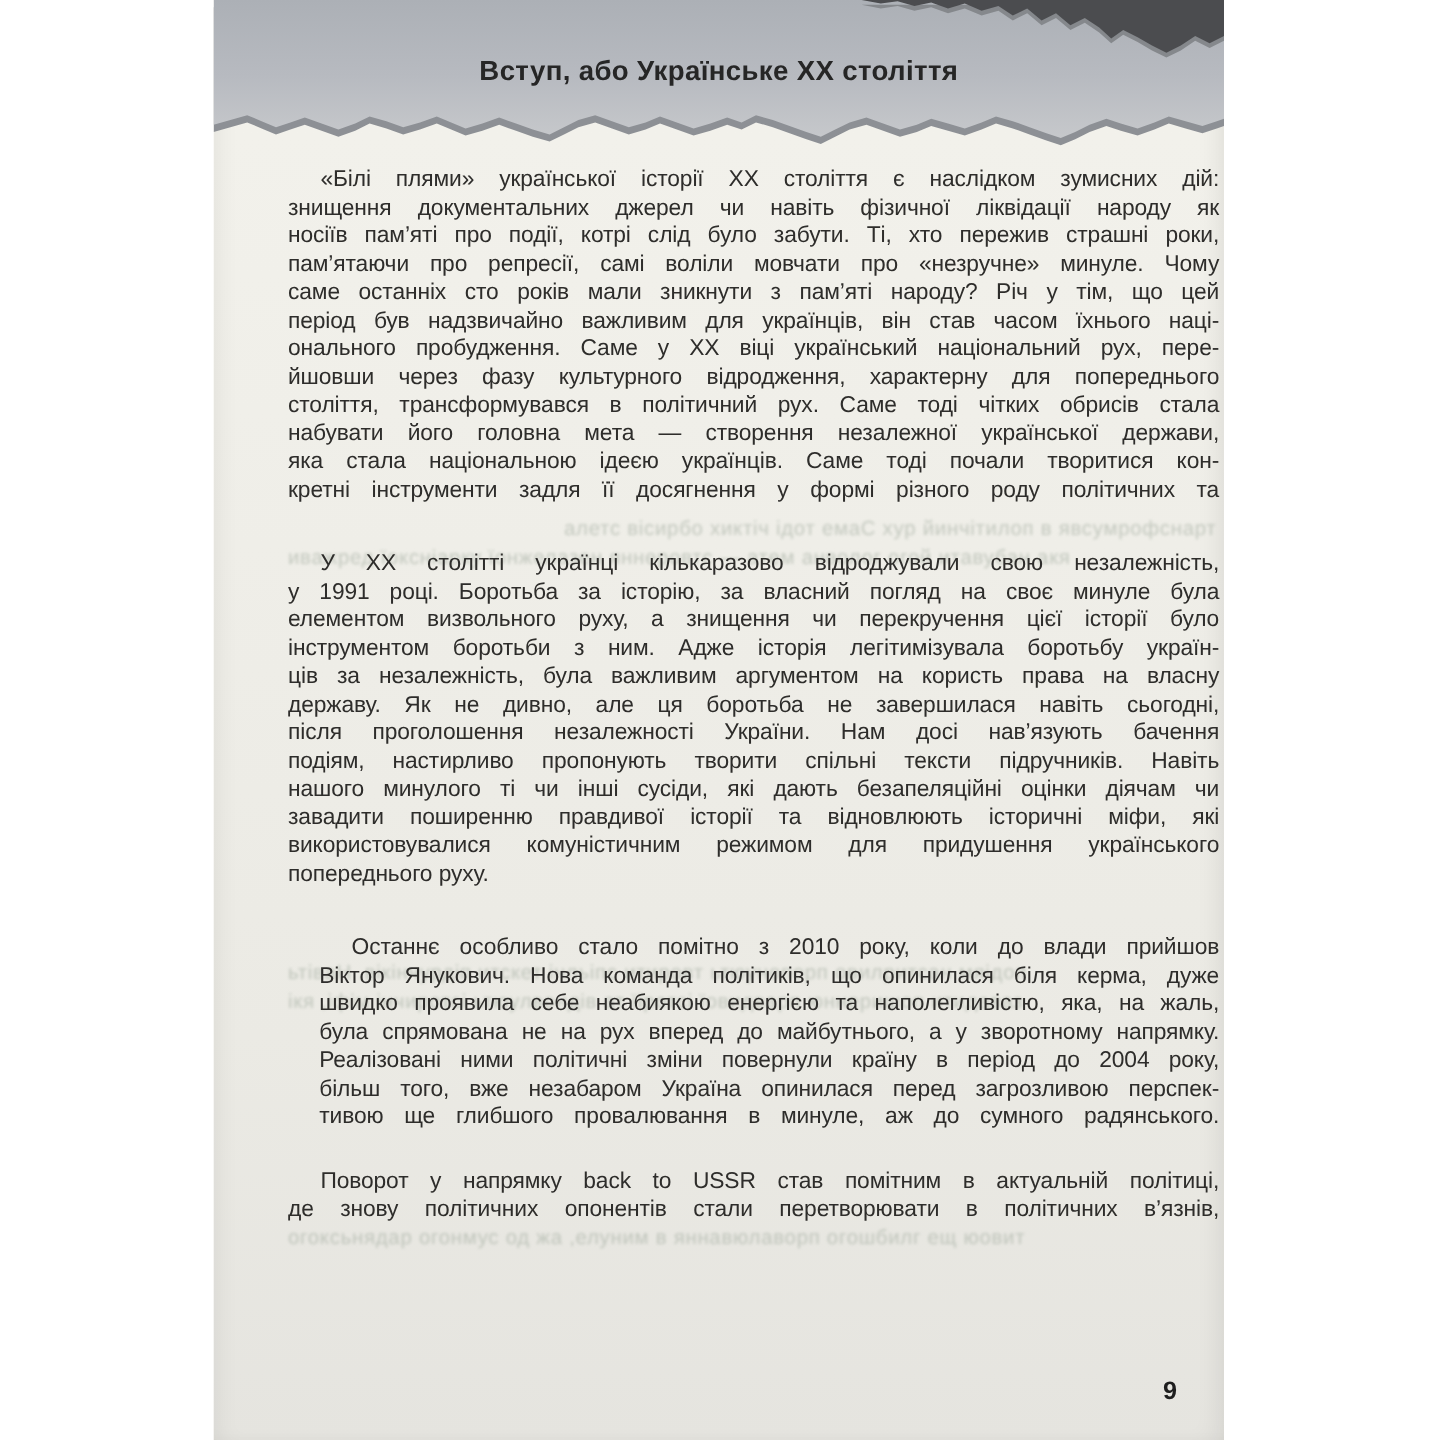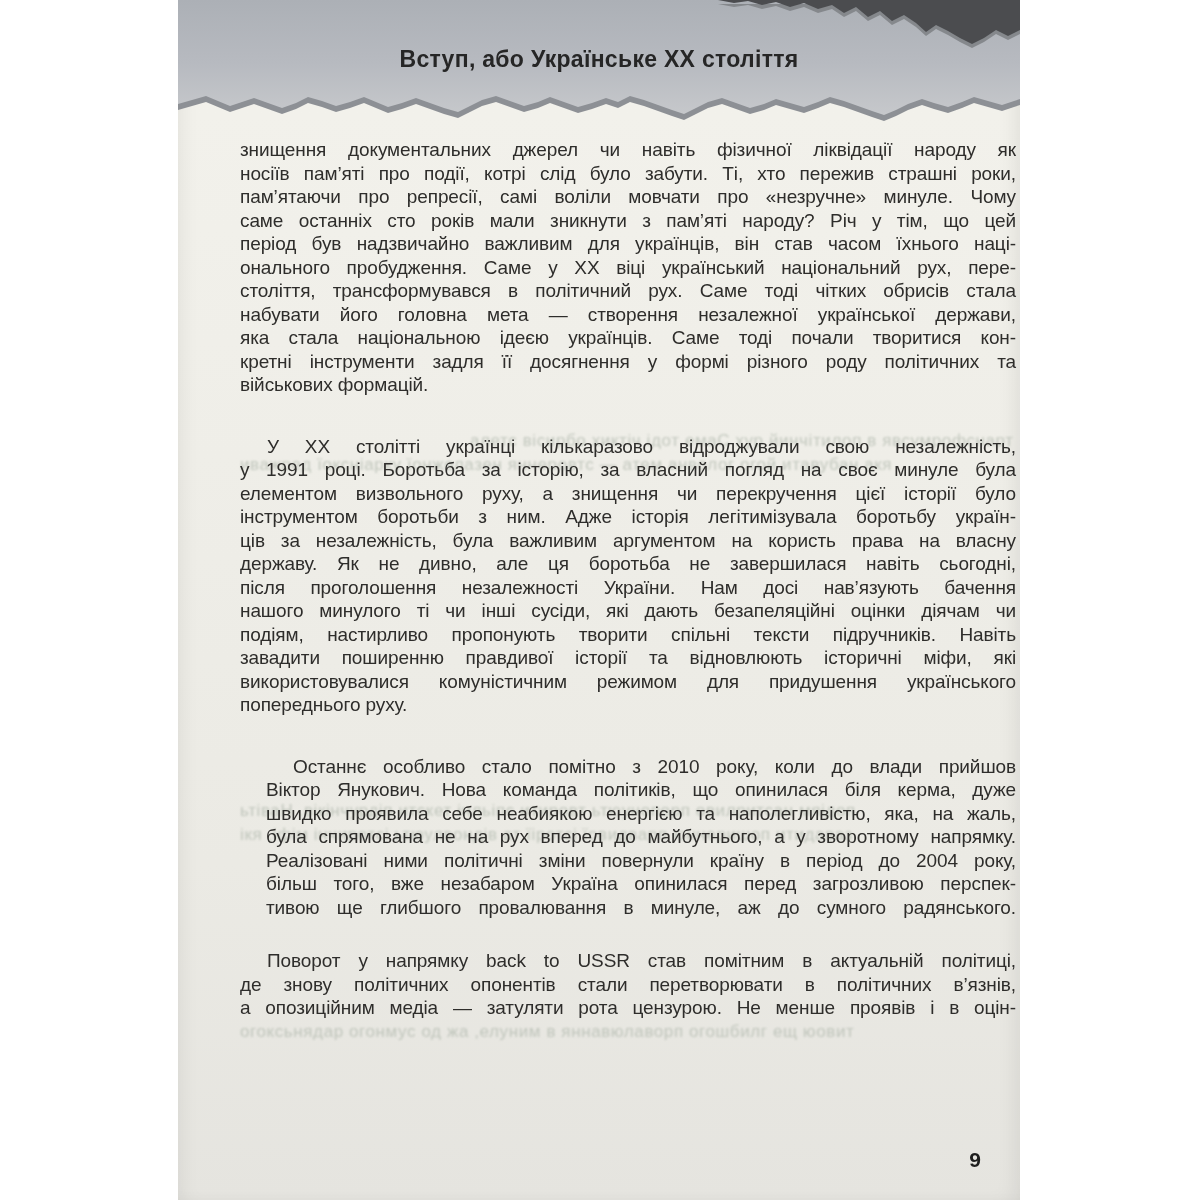--- a/index.html
+++ b/index.html
@@ -90,46 +90,47 @@
       <polygon fill="url(#grayGrad)" points="0,0 842,0 842,99 836,101 824,105 810,101 796,97 784,102 770,107 756,103 744,99 730,104 718,110 706,115 694,111 680,106 666,101 652,97 640,102 626,107 612,103 598,99 586,104 572,108 558,103 544,98 530,102 518,108 506,114 494,110 480,105 466,100 452,96 440,102 428,98 414,103 400,107 386,102 372,97 360,102 346,106 332,101 318,96 304,100 292,106 280,112 266,108 252,103 238,98 224,103 210,107 198,102 186,97 172,102 158,106 144,101 130,97 118,103 104,108 90,103 76,98 64,102 52,106 40,101 28,96 14,100 0,104"></polygon>
 
       <polygon transform="translate(0,4)" fill="#85888c" points="540,0 842,0 842,30 830,36 818,30 806,38 794,44 782,38 770,31 758,25 748,32 738,23 726,15 714,21 702,11 690,17 678,7 666,13 654,5 640,9 626,3 612,7 598,2 584,5 570,1 556,3"></polygon>
       <polygon fill="#4b4c4f" points="540,0 842,0 842,30 830,36 818,30 806,38 794,44 782,38 770,31 758,25 748,32 738,23 726,15 714,21 702,11 690,17 678,7 666,13 654,5 640,9 626,3 612,7 598,2 584,5 570,1 556,3"></polygon>
     </svg>
 
     <div class="header-title">Вступ, або Українське ХХ століття</div>
 
     <div class="text-column" id="text-column">
         <div class="paragraph p-1">
+          <div class="line first">«Білі плями» української історії ХХ століття є наслідком зумисних дій:</div>
           <div class="line">знищення документальних джерел чи навіть фізичної ліквідації народу як</div>
           <div class="line">носіїв пам’яті про події, котрі слід було забути. Ті, хто пережив страшні роки,</div>
           <div class="line">пам’ятаючи про репресії, самі воліли мовчати про «незручне» минуле. Чому</div>
           <div class="line">саме останніх сто років мали зникнути з пам’яті народу? Річ у тім, що цей</div>
           <div class="line">період був надзвичайно важливим для українців, він став часом їхнього наці-</div>
           <div class="line">онального пробудження. Саме у ХХ віці український національний рух, пере-</div>
+          <div class="line">йшовши через фазу культурного відродження, характерну для попереднього</div>
           <div class="line">століття, трансформувався в політичний рух. Саме тоді чітких обрисів стала</div>
           <div class="line">набувати його головна мета — створення незалежної української держави,</div>
           <div class="line">яка стала національною ідеєю українців. Саме тоді почали творитися кон-</div>
           <div class="line">кретні інструменти задля її досягнення у формі різного роду політичних та</div>
-          <div class="line last">військових формацій.</div>
         </div>
         <div class="bleed bleed-1">
           <div class="bleed-line">алетс вісирбо хиктіч ідот емаС хур йинчітилоп в явсумрофснарт яттілотс</div>
           <div class="bleed-line">иважред їоксніарку їонжелазен яннеровтс — атем анволог огой итавубан акя</div>
         </div>
         <div class="paragraph p-2">
           <div class="line first">У ХХ столітті українці кількаразово відроджували свою незалежність,</div>
           <div class="line">у 1991 році. Боротьба за історію, за власний погляд на своє минуле була</div>
           <div class="line">елементом визвольного руху, а знищення чи перекручення цієї історії було</div>
           <div class="line">інструментом боротьби з ним. Адже історія легітимізувала боротьбу україн-</div>
           <div class="line">ців за незалежність, була важливим аргументом на користь права на власну</div>
           <div class="line">державу. Як не дивно, але ця боротьба не завершилася навіть сьогодні,</div>
           <div class="line">після проголошення незалежності України. Нам досі нав’язують бачення</div>
+          <div class="line">подіям, настирливо пропонують творити спільні тексти підручників. Навіть</div>
           <div class="line">нашого минулого ті чи інші сусіди, які дають безапеляційні оцінки діячам чи</div>
-          <div class="line">подіям, настирливо пропонують творити спільні тексти підручників. Навіть</div>
           <div class="line">завадити поширенню правдивої історії та відновлюють історичні міфи, які</div>
           <div class="line">використовувалися комуністичним режимом для придушення українського</div>
           <div class="line last">попереднього руху.</div>
         </div>
         <div class="bleed bleed-2">
           <div class="bleed-line">ьтіваН .вікінчурдіп итскет інльіпс итировт ьтюунопорп овилритсан мяідоп</div>
           <div class="bleed-line">ікя ,іфім інчиротсі ьтюулвондів ат їіротсі їовидварп юннеришоп итидаваз</div>
         </div>
         <div class="paragraph p-3">
           <div class="line first">Останнє особливо стало помітно з 2010 року, коли до влади прийшов</div>
@@ -139,19 +140,18 @@
           <div class="line">Реалізовані ними політичні зміни повернули країну в період до 2004 року,</div>
           <div class="line">більш того, вже незабаром Україна опинилася перед загрозливою перспек-</div>
           <div class="line">тивою ще глибшого провалювання в минуле, аж до сумного радянського.</div>
         </div>
         <div class="bleed bleed-3">
           <div class="bleed-line">огоксьнядар огонмус од жа ,елуним в яннавюлаворп огошбилг ещ юовит</div>
         </div>
         <div class="paragraph p-4">
           <div class="line first">Поворот у напрямку back to USSR став помітним в актуальній політиці,</div>
           <div class="line">де знову політичних опонентів стали перетворювати в політичних в’язнів,</div>
-          <div class="line">а опозиційним медіа — затуляти рота цензурою. Не менше проявів і в оцін-</div>
         </div>
       </div>
 
     <div class="page-number">9</div>
   </div>
 </div>
 
 </body></html>

